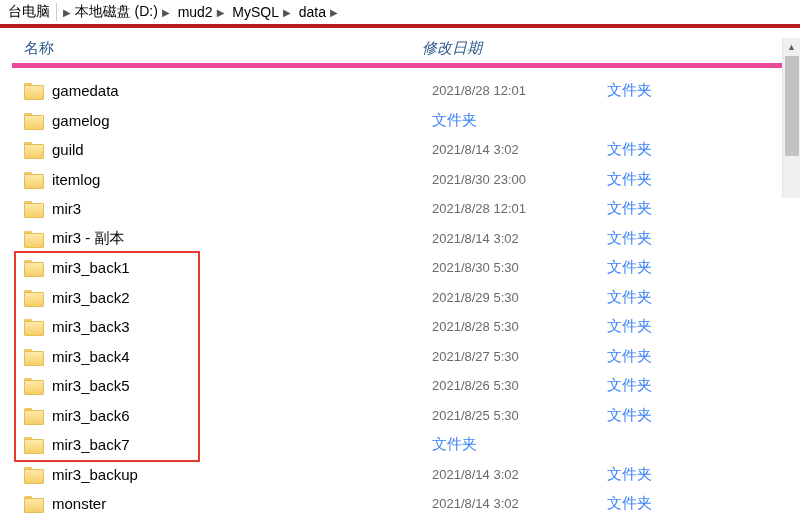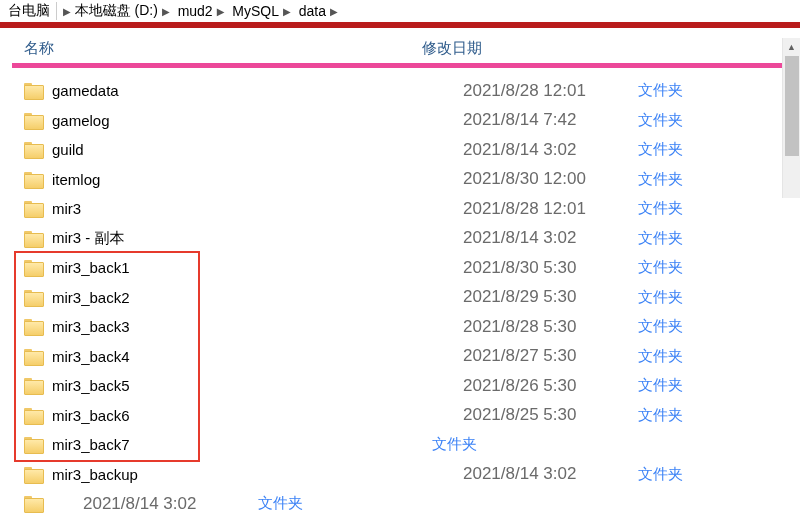--- a/index.html
+++ b/index.html
@@ -12,21 +12,21 @@
       font-size: 14px;
       background: #fff;
       width: 800px;
       height: 523px;
       overflow: hidden;
     }
     .breadcrumb {
       display: flex;
       align-items: center;
       height: 28px;
-      border-bottom: 6px solid #b91c1c;
+      border-bottom: 4px solid #b91c1c;
       padding: 0 4px;
       background: #fff;
     }
     .breadcrumb-seg {
       display: flex;
       align-items: center;
       padding: 0 4px;
       height: 100%;
       color: #000;
       cursor: pointer;
@@ -52,20 +52,21 @@
       color: #2e5b8b;
       border-bottom: 5px solid #ec4899;
       padding-bottom: 4px;
     }
     .col-name {
       width: 410px;
       padding-left: 12px;
     }
     .col-date {
       width: 175px;
+      font-style: italic;
     }
     .col-type {
       flex: 1;
     }
     .col-h {
       font-size: 15px;
       color: #2e5b8b;
       cursor: pointer;
     }
     .list-body {
@@ -107,22 +108,21 @@
       border: 0.5px solid #e7bc50;
     }
     .cell-name {
       width: 380px;
       color: #000;
       font-size: 15px;
     }
     .cell-date {
       width: 175px;
       color: #6a6a6a;
-      font-size: 17px;
-      margin-left: 31px;
+      font-size: 13px;
     }
     .cell-type {
       flex: 1;
       color: #3b82f6;
       font-size: 15px;
     }
     .highlight-box {
       position: absolute;
       border: 2px solid #e63a2c;
       pointer-events: none;
@@ -201,33 +201,32 @@
     <div class="highlight-box"></div>
   <div class="row">
         <span class="folder-icon"></span>
         <span class="cell-name">gamedata</span>
         <span class="cell-date">2021/8/28 12:01</span>
         <span class="cell-type">文件夹</span>
       </div>
       <div class="row">
         <span class="folder-icon"></span>
         <span class="cell-name">gamelog</span>
-        <span class="cell-date">2021/8/14 7:42</span>
         <span class="cell-type">文件夹</span>
       </div>
       <div class="row">
         <span class="folder-icon"></span>
         <span class="cell-name">guild</span>
         <span class="cell-date">2021/8/14 3:02</span>
         <span class="cell-type">文件夹</span>
       </div>
       <div class="row">
         <span class="folder-icon"></span>
         <span class="cell-name">itemlog</span>
-        <span class="cell-date">2021/8/30 12:00</span>
+        <span class="cell-date">2021/8/30 23:00</span>
         <span class="cell-type">文件夹</span>
       </div>
       <div class="row">
         <span class="folder-icon"></span>
         <span class="cell-name">mir3</span>
         <span class="cell-date">2021/8/28 12:01</span>
         <span class="cell-type">文件夹</span>
       </div>
       <div class="row">
         <span class="folder-icon"></span>
@@ -277,17 +276,18 @@
         <span class="cell-type">文件夹</span>
       </div>
       <div class="row">
         <span class="folder-icon"></span>
         <span class="cell-name">mir3_backup</span>
         <span class="cell-date">2021/8/14 3:02</span>
         <span class="cell-type">文件夹</span>
       </div>
       <div class="row">
         <span class="folder-icon"></span>
+        <span class="cell-name">monster</span>
         <span class="cell-date">2021/8/14 3:02</span>
         <span class="cell-type">文件夹</span>
       </div>
     </div>
 </div>
 
 </body></html>

